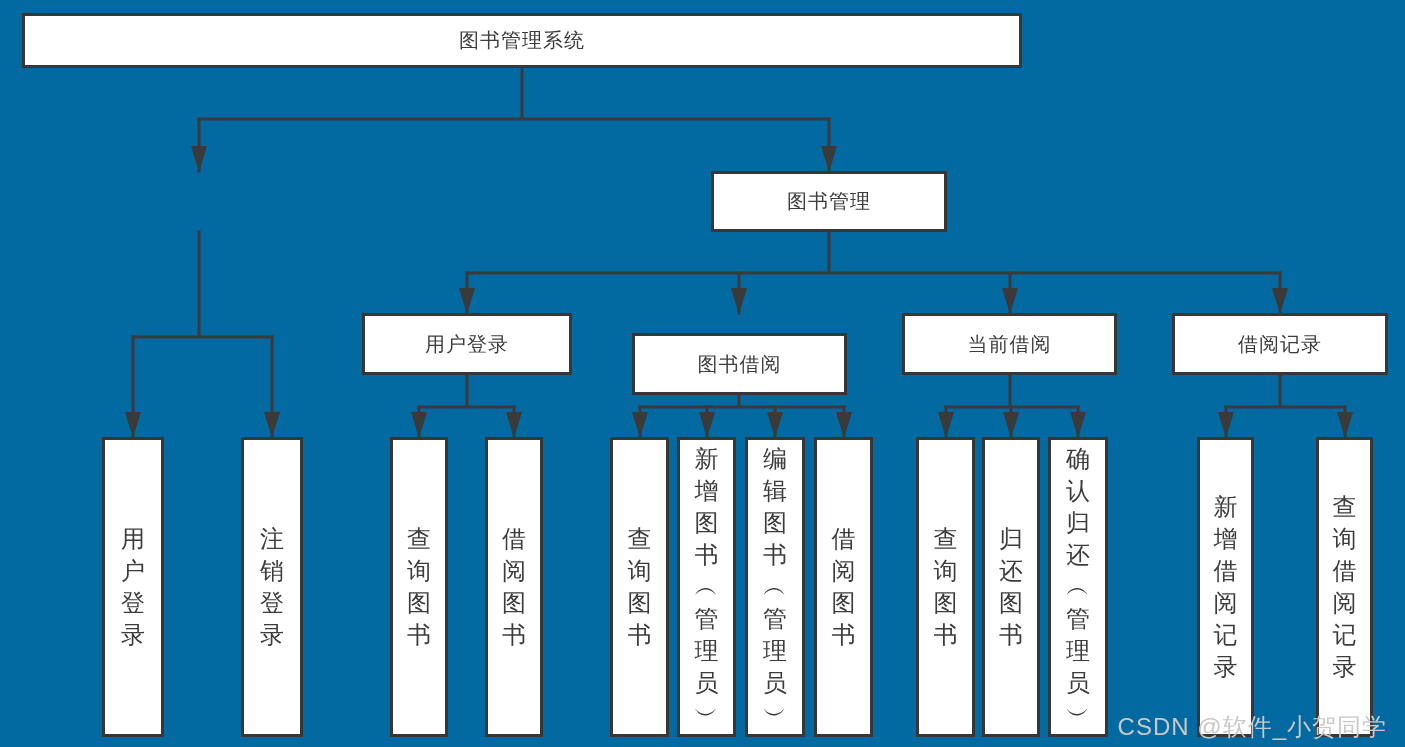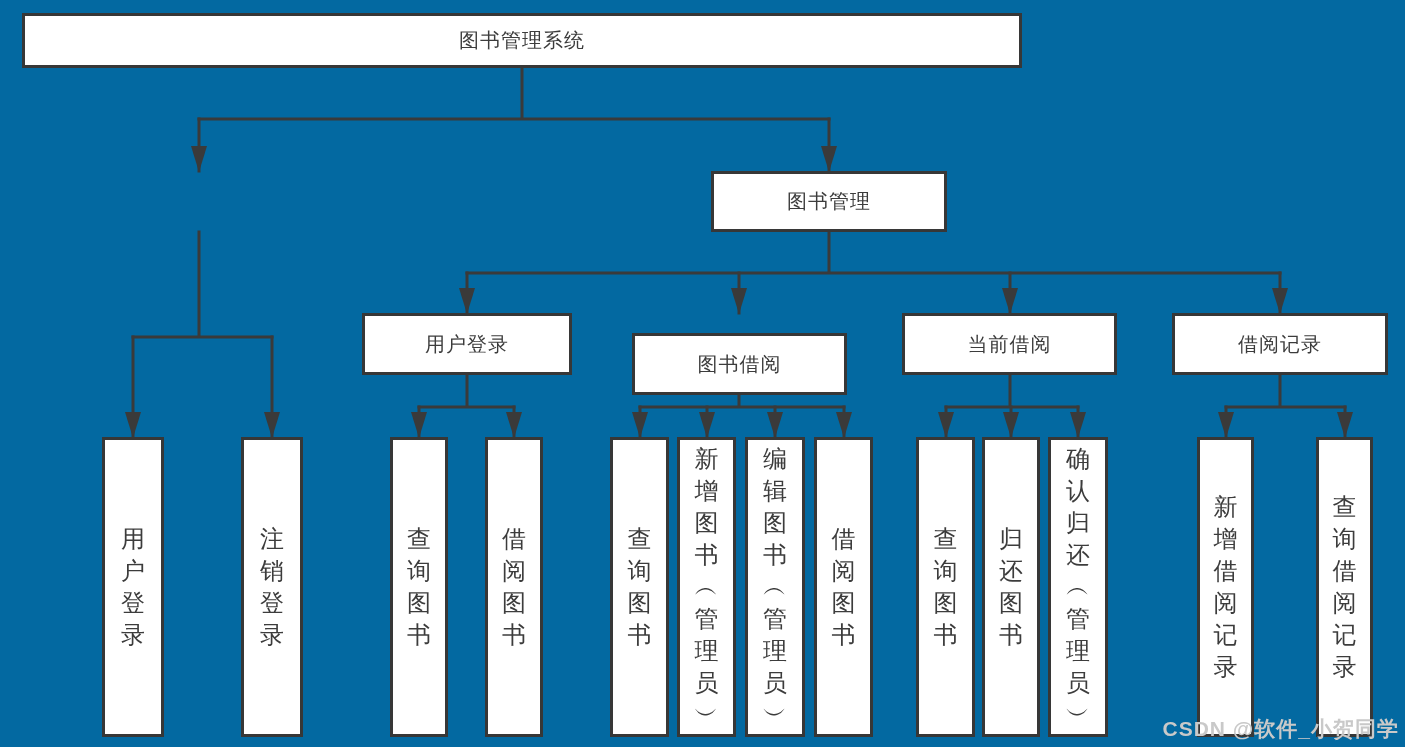--- a/index.html
+++ b/index.html
@@ -14,23 +14,23 @@
     display:flex;align-items:center;justify-content:center;
     color:var(--text,#3c3c3c);font-size:20px;letter-spacing:1px;
   }
   .vlabel{
     display:flex;flex-direction:column;align-items:center;justify-content:center;
     gap:8px;height:100%;width:100%;
   }
   .vchar{line-height:1;font-size:24px;letter-spacing:0;}
   .hlabel{white-space:nowrap;}
   .watermark{
-    position:absolute;right:6px;bottom:4px;z-index:3;
-    color:var(--watermark,#c9c9c9);font-size:21px;letter-spacing:1px;
-    pointer-events:none;white-space:nowrap;font-weight:bold;
+    position:absolute;right:18px;bottom:4px;z-index:3;
+    color:var(--watermark,#c9c9c9);font-size:24px;letter-spacing:1px;
+    pointer-events:none;white-space:nowrap;
   }
 </style>
 </head>
 <body>
 
 <div class="stage">
 
   <svg class="wires" width="1405" height="747" viewBox="0 0 1405 747" aria-hidden="true">
     <defs>
       <marker id="arr" orient="auto" markerUnits="userSpaceOnUse" markerWidth="26" markerHeight="16" refX="25" refY="8">

